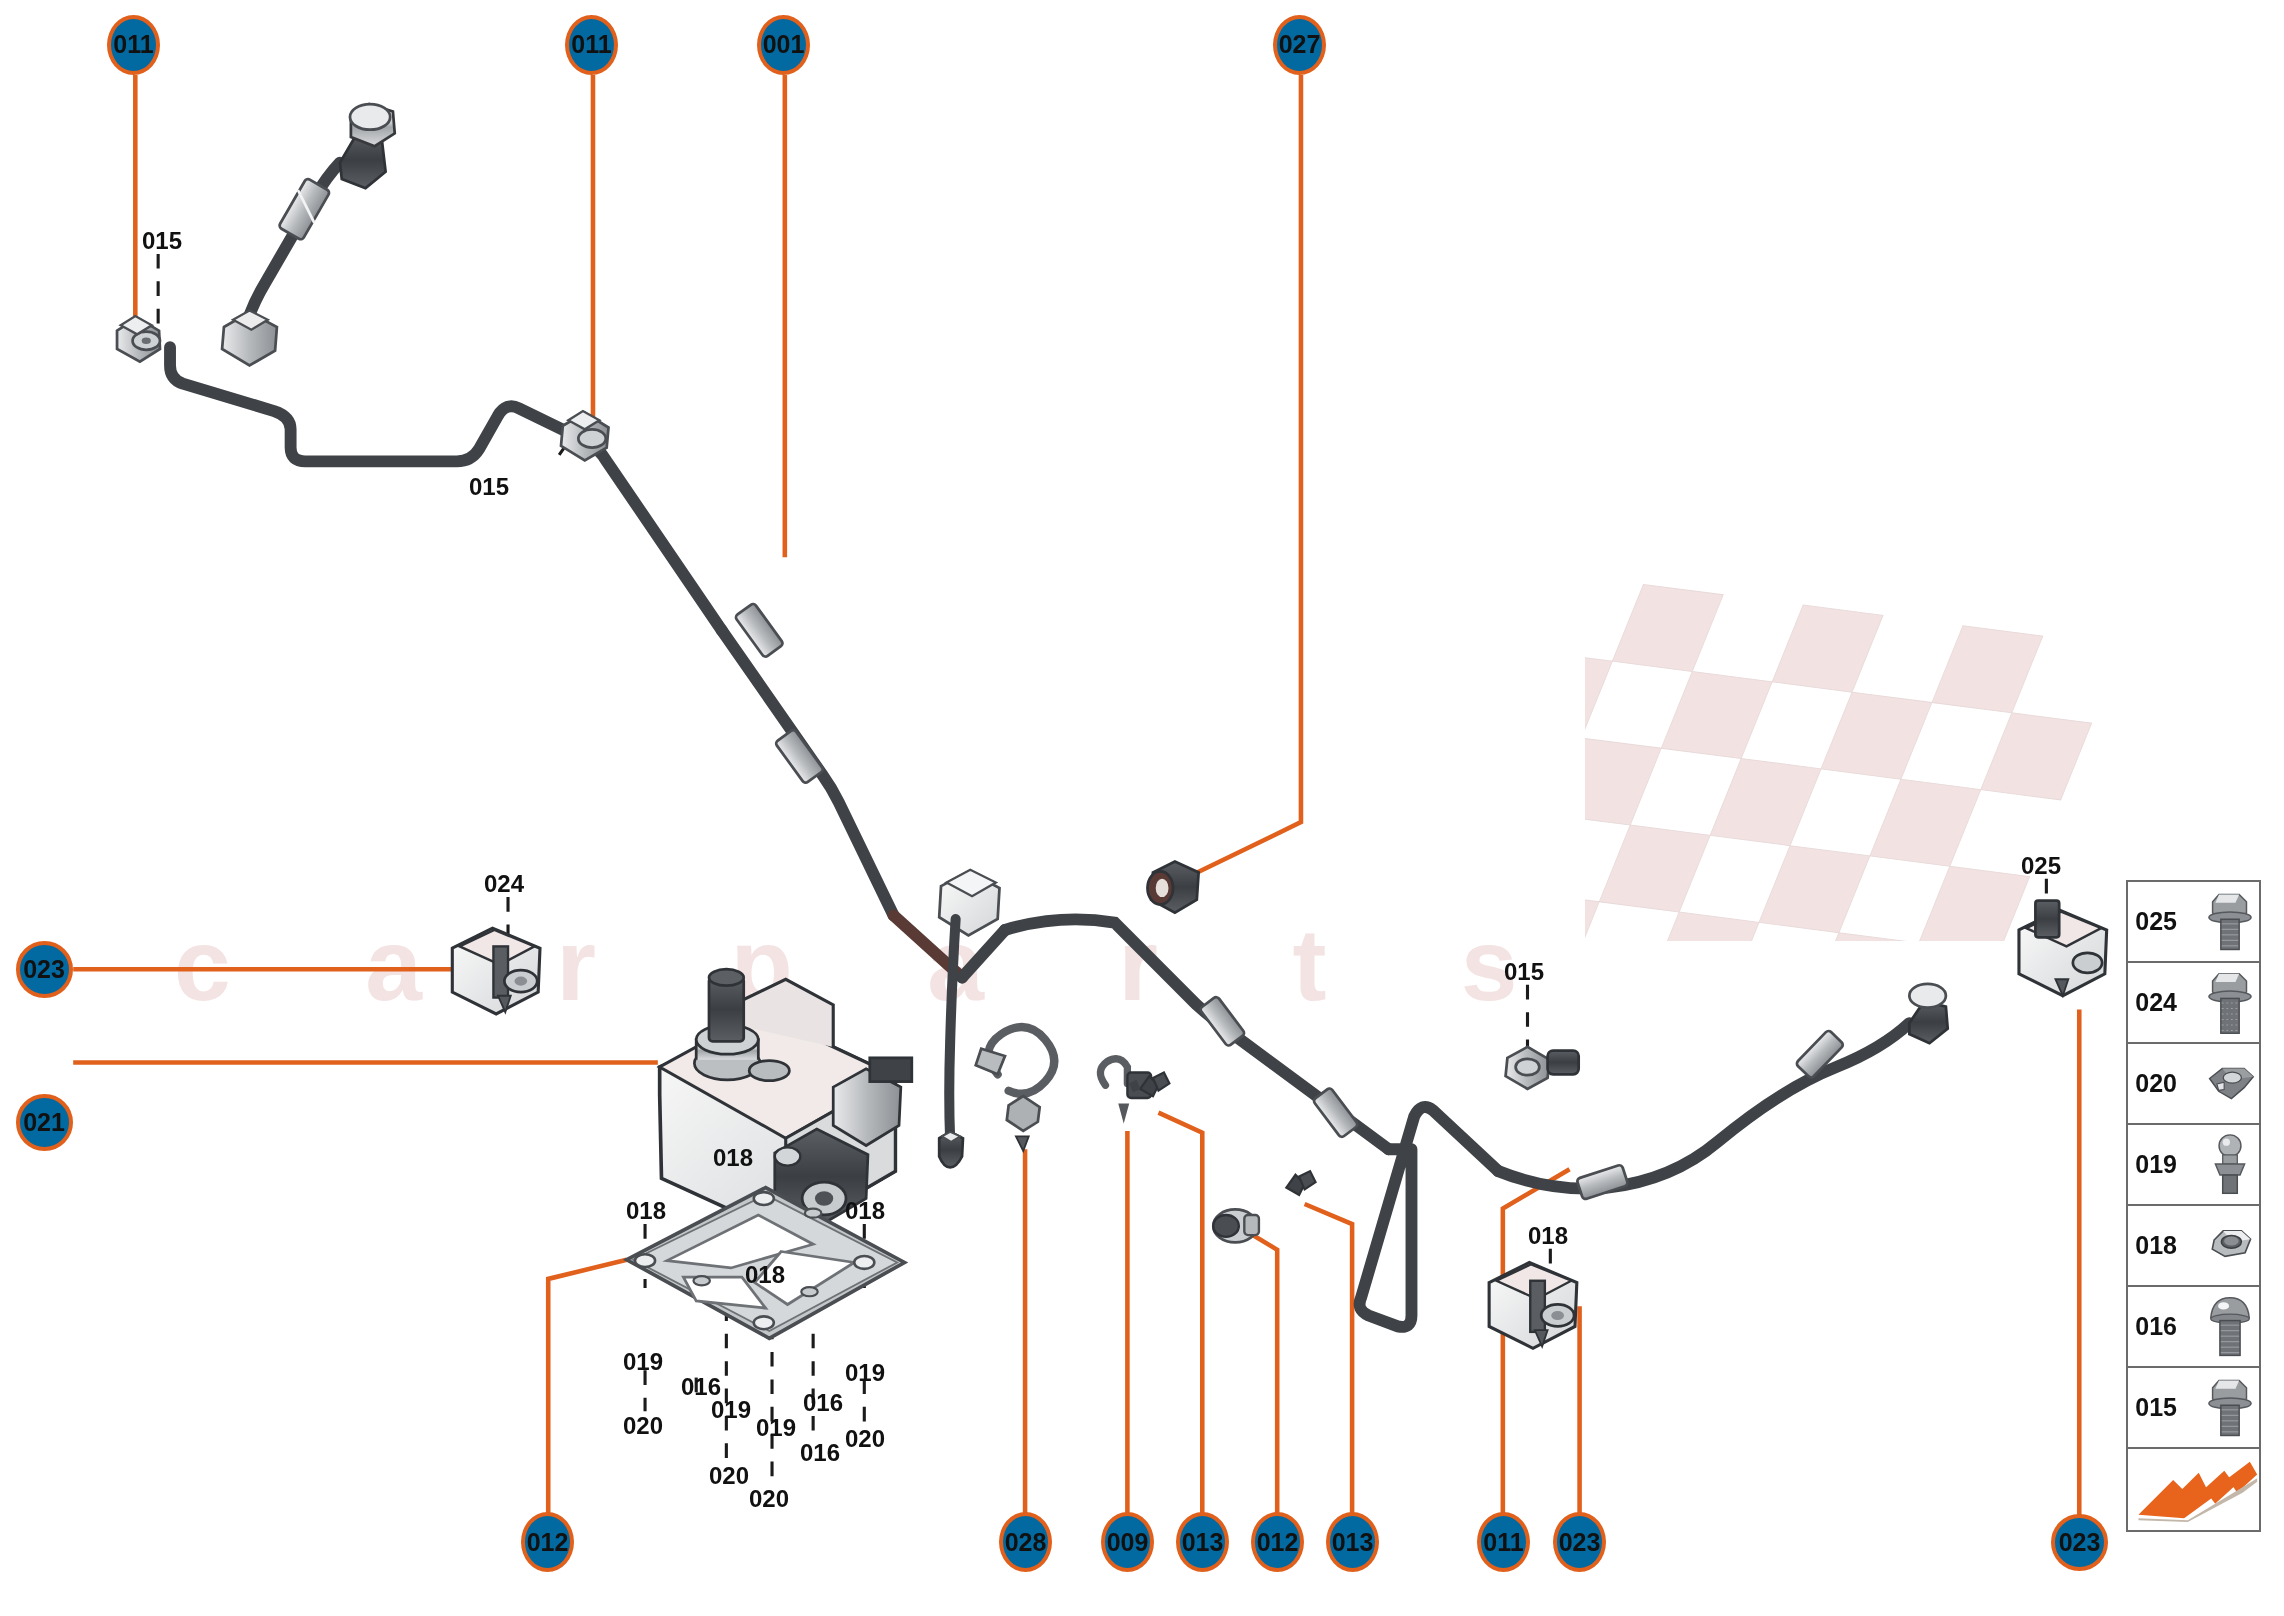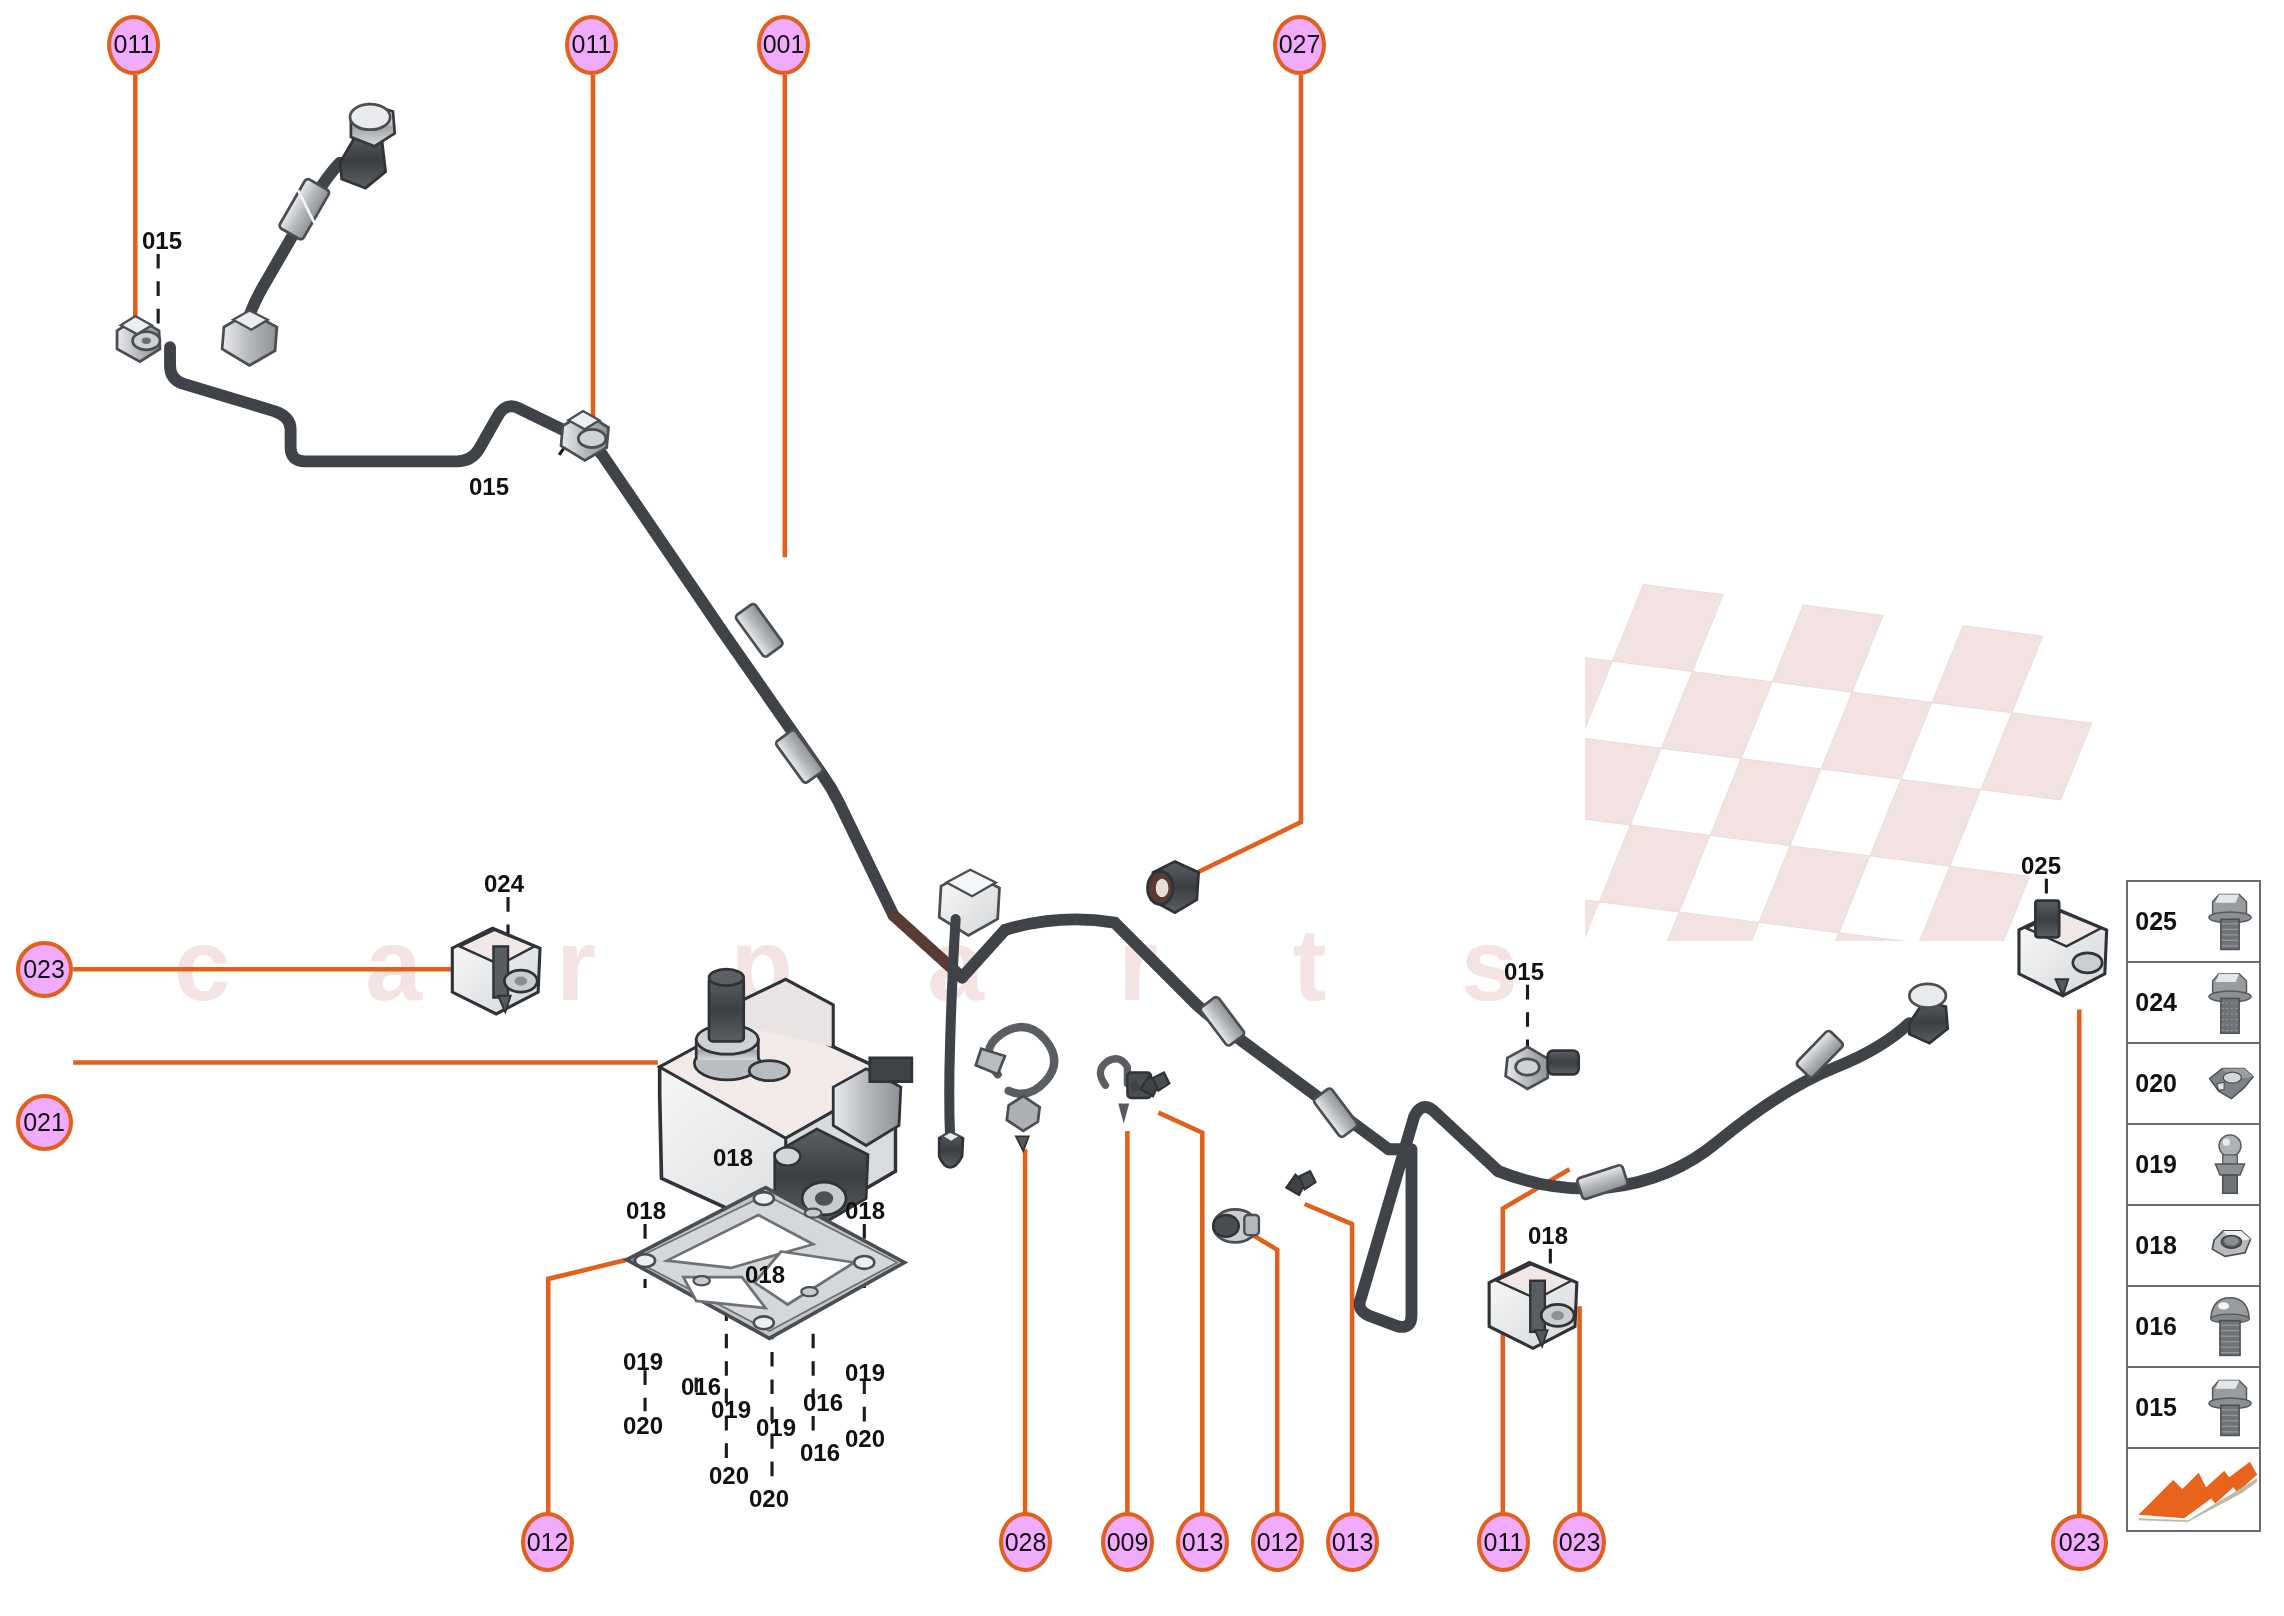--- a/index.html
+++ b/index.html
@@ -11,23 +11,23 @@
     position:absolute;color:#f4e3e3;font-weight:700;letter-spacing:.02em;
     user-select:none;pointer-events:none;line-height:1;
   }
   #wm-scuderia{left:163px;top:644px;font-size:274px;}
   #wm-carparts{left:174px;top:914px;font-size:102px;letter-spacing:.52em;}
   #wm-flag{position:absolute;left:1585px;top:548px;width:603px;height:393px;pointer-events:none;}
 
   
   .bub{
     position:absolute;width:57px;height:57px;border-radius:50%;
-    border:4.6px solid #e0601c;background:#f0abfc;box-sizing:border-box;
+    border:4.6px solid #e0601c;background:#0369a1;box-sizing:border-box;
     display:flex;align-items:center;justify-content:center;
-    font-size:25px;font-weight:400;color:#111;z-index:40;
+    font-size:25px;font-weight:700;color:#111;z-index:40;
   }
   .bub.oval{width:53px;height:60px;border-radius:50%;}
 
   
   .dl{position:absolute;font-size:24px;font-weight:700;color:#111;z-index:35;white-space:nowrap;}
 
   
   #leaders{position:absolute;left:0;top:0;width:2284px;height:1616px;z-index:20;pointer-events:none;}
   
   #dashes{position:absolute;left:0;top:0;width:2284px;height:1616px;z-index:22;pointer-events:none;}

